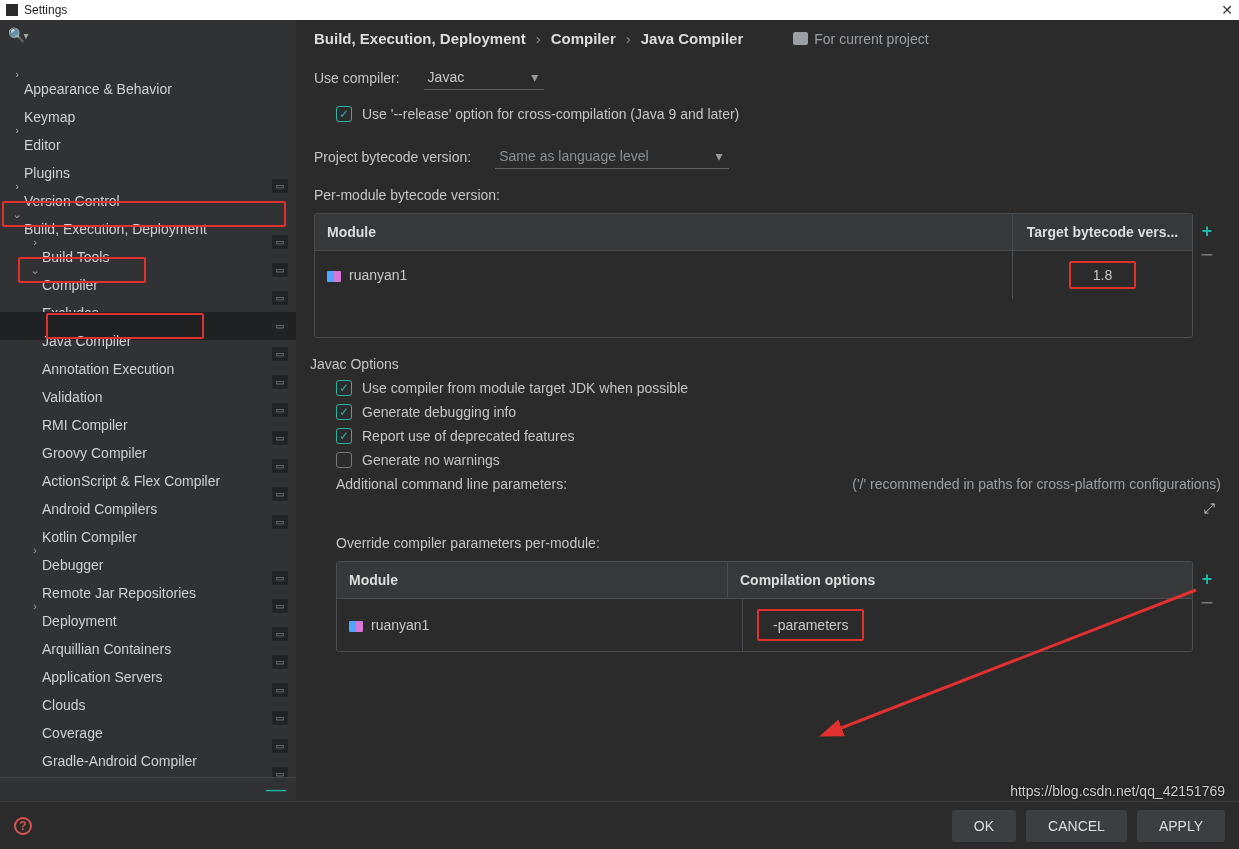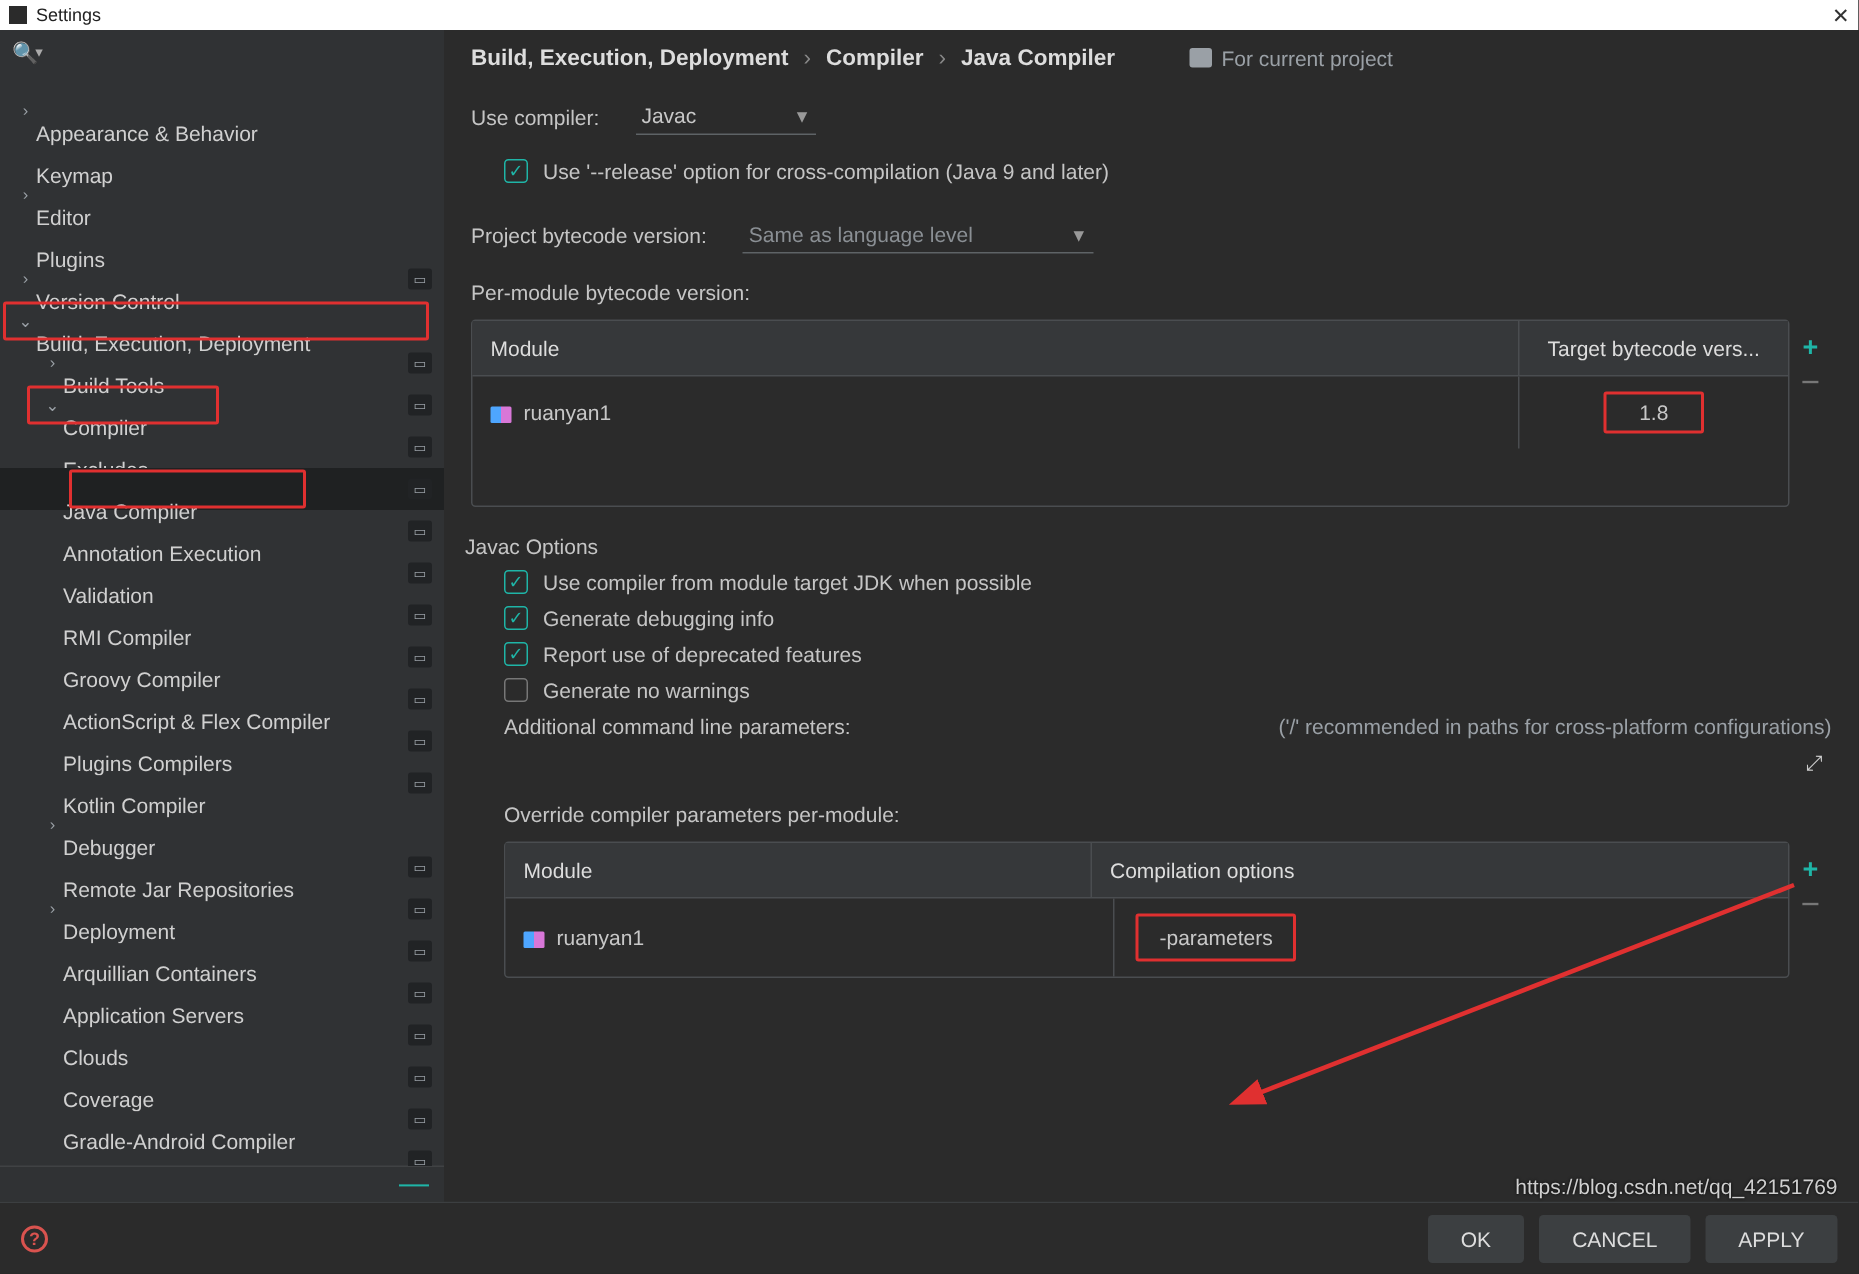--- a/index.html
+++ b/index.html
@@ -27,21 +27,21 @@
 .proj { margin-left:40px; color:#9aa0a6; font-weight:400; display:flex; align-items:center; gap:6px; font-size:14px; }
 .proj .pi { width:15px; height:13px; background:#9aa0a6; border-radius:2px; }
 .field-row { display:flex; align-items:center; gap:24px; margin:10px 0 16px 0; font-size:14px; color:#c5c5c5; }
 .select { border-bottom:1px solid #5e6366; padding:4px 80px 4px 4px; color:#c8c8c8; position:relative; }
 .select::after { content:"▾"; position:absolute; right:6px; color:#999; }
 .check-row { display:flex; align-items:center; gap:10px; margin:8px 0; font-size:14px; color:#c5c5c5; padding-left:22px; }
 .cb { width:16px; height:16px; border:1px solid #1fb5a7; border-radius:3px; display:flex; align-items:center; justify-content:center; color:#1fb5a7; font-size:12px; }
 .cb.empty { border-color:#777; color:transparent; }
 .section-label { font-size:14px; color:#c5c5c5; margin:18px 0 10px 0; }
 .table { border:1px solid #4a4d50; border-radius:3px; }
-.thead { display:flex; background:#36383a; font-weight:400; color:#ddd; font-size:14px; }
+.thead { display:flex; background:#36383a; font-weight:700; color:#ddd; font-size:14px; }
 .th, .td { padding:10px 12px; }
 .col-mod { flex:1; }
 .col-tgt { width:180px; text-align:center; border-left:1px solid #4a4d50; }
 .trow { display:flex; border-top:1px solid #4a4d50; font-size:14px; color:#c8c8c8; min-height:38px; align-items:center;gap:15px; }
 .modicon { display:inline-block; width:14px; height:11px; background:linear-gradient(90deg,#4ea6ff 50%,#d877d8 50%); border-radius:1px; margin-right:8px; vertical-align:middle; }
 .table-wrap { display:flex; }
 .table-wrap .table { flex:1; }
 .tool-col { width:28px; display:flex; flex-direction:column; align-items:center; gap:8px; padding-top:8px; }
 .tool-col .plus { color:#1fb5a7; font-size:18px; font-weight:bold; }
 .tool-col .minus { color:#777; font-size:22px; line-height:10px; }
@@ -142,21 +142,21 @@
           <span class="lbl">Groovy Compiler</span>
           <span class="badge">▭</span>
         </div>
         <div class="row indent2">
           <span class="chev"></span>
           <span class="lbl">ActionScript &amp; Flex Compiler</span>
           <span class="badge">▭</span>
         </div>
         <div class="row indent2">
           <span class="chev"></span>
-          <span class="lbl">Plugins Compilers</span>
+          <span class="lbl">Android Compilers</span>
           <span class="badge">▭</span>
         </div>
         <div class="row indent2">
           <span class="chev"></span>
           <span class="lbl">Kotlin Compiler</span>
           <span class="badge">▭</span>
         </div>
         <div class="row indent1">
           <span class="chev">›</span>
           <span class="lbl">Debugger</span>

